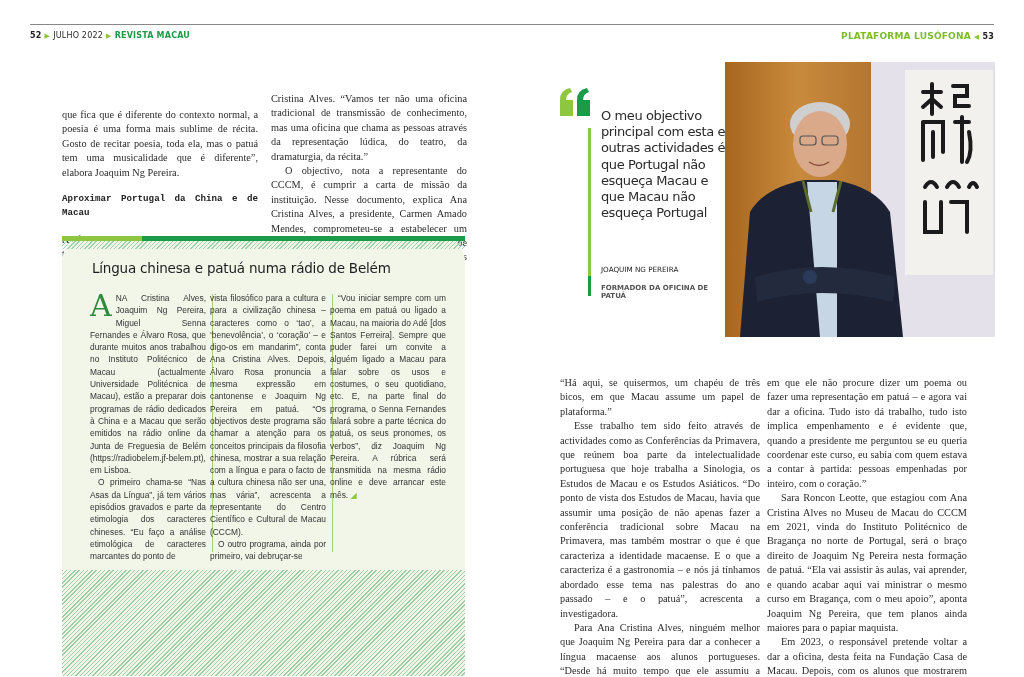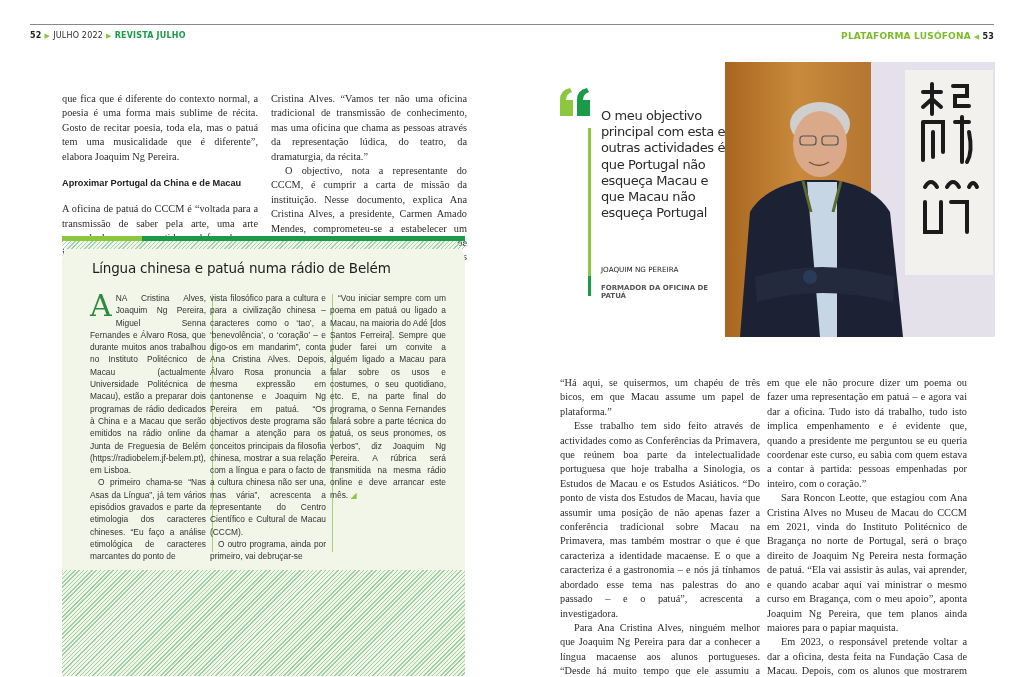--- a/index.html
+++ b/index.html
@@ -9,21 +9,21 @@
   .folio{top:31px;font-family:"DejaVu Sans",sans-serif;font-size:8px;letter-spacing:.2px;}
   .folio-left{left:30px;}
   .folio-right{right:30px;text-align:right;padding-left:36px;}
   .folio .num{font-weight:bold;color:#222;margin-top:28px;}
   .folio .tri{color:#8dc63f;font-size:7px;margin:0 3px;}
   .folio .sec{color:#1a9b48;font-weight:bold;}
   .folio .sec-right{color:#7dbb2a;font-weight:bold;font-size:9px;}
   .body-text{font-family:"Liberation Serif",serif;font-size:10.3px;line-height:14.4px;text-align:justify;color:#2b2b2b;}
   .body-text p{margin:0;}
   .indent{text-indent:14px;}
-  .subhead{font-family:Liberation Sans, sans-serif;font-weight:bold;font-size:9.2px;margin:12px 0 12px 0 !important;color:#222;}
+  .subhead{font-family:Liberation Mono, monospace;font-weight:bold;font-size:9.2px;margin:12px 0 12px 0 !important;color:#222;}
   .sidebar{left:62px;top:236px;width:403px;height:440px;background:#f1f6e9;border-radius:26px;}
   .sb-bar{position:absolute;left:0;top:0;height:5px;}
   .sb-bar.light{width:80px;background:#8dc63f;}
   .sb-bar.dark{left:80px;width:323px;background:#1a9b48;}
   .sb-hatch-top{position:absolute;left:0;top:5px;width:403px;height:8px;background:repeating-linear-gradient(135deg,#9fd3ad 0 1px,transparent 1px 3px);}
   .sb-title{position:absolute;left:30px;top:24px;font-family:"DejaVu Sans",sans-serif;font-size:13.5px;color:#1d1d1d;letter-spacing:-.2px;}
   .sb-cols{position:absolute;left:28px;top:56px;width:354px;height:262px;}
   .sb-col{position:absolute;top:0;width:116px;font-family:"Liberation Sans",sans-serif;font-size:8.4px;line-height:12.3px;text-align:justify;color:#333;}
   .sb-col p{margin:0;}
   .sb-col .ind{text-indent:8px;}
@@ -37,28 +37,28 @@
   .quote-name{left:601px;top:266px;width:120px;font-family:"DejaVu Sans",sans-serif;font-size:7.2px;line-height:8.6px;font-weight:normal;color:#222;}
   .quote-role{left:601px;top:284px;width:120px;font-family:"DejaVu Sans",sans-serif;font-size:7px;line-height:8.4px;font-weight:bold;color:#555;}
   .photo{left:725px;top:62px;width:270px;height:275px;overflow:hidden;}
 </style>
 </head>
 <body>
 
 <div class="abs rule"></div>
 
 <div class="abs folio folio-left">
-  <span class="num">52</span><span class="tri">▶</span><span>JULHO 2022</span><span class="tri">▶</span><span class="sec">REVISTA JULHO</span>
+  <span class="num">52</span><span class="tri">▶</span><span>JULHO 2022</span><span class="tri">▶</span><span class="sec">REVISTA MACAU</span>
 </div>
 
 <div class="abs folio folio-right">
   <span class="sec-right">PLATAFORMA LUSÓFONA</span><span class="tri">◀</span><span class="num">53</span>
 </div>
 
-<div class="abs body-text" style="left:62px;top:92px;width:196px;">
+<div class="abs body-text" style="left:62px;top:108px;width:196px;">
   <p>que fica que é diferente do contexto normal, a poesia é uma forma mais sublime de récita. Gosto de recitar poesia, toda ela, mas o patuá tem uma musicalidade que é diferente”, elabora Joaquim Ng Pereira.</p>
   <p class="subhead">Aproximar Portugal da China e de Macau</p>
   <p>A oficina de patuá do CCCM é “voltada para a transmissão de saber pela arte, uma arte empenhada e comprometida na defesa de uma identidade”, diz Ana</p>
 </div>
 <div class="abs body-text" style="left:271px;top:92px;width:196px;">
   <p>Cristina Alves. “Vamos ter não uma oficina tradicional de transmissão de conhecimento, mas uma oficina que chama as pessoas através da representação lúdica, do teatro, da dramaturgia, da récita.”</p>
   <p class="indent">O objectivo, nota a representante do CCCM, é cumprir a carta de missão da instituição. Nesse documento, explica Ana Cristina Alves, a presidente, Carmen Amado Mendes, comprometeu-se a estabelecer um espaço que privilegiasse não só as relações de Portugal com a China, mas também as relações Portugal-Macau-China.</p>
 </div>
 
 <div class="abs sidebar">

